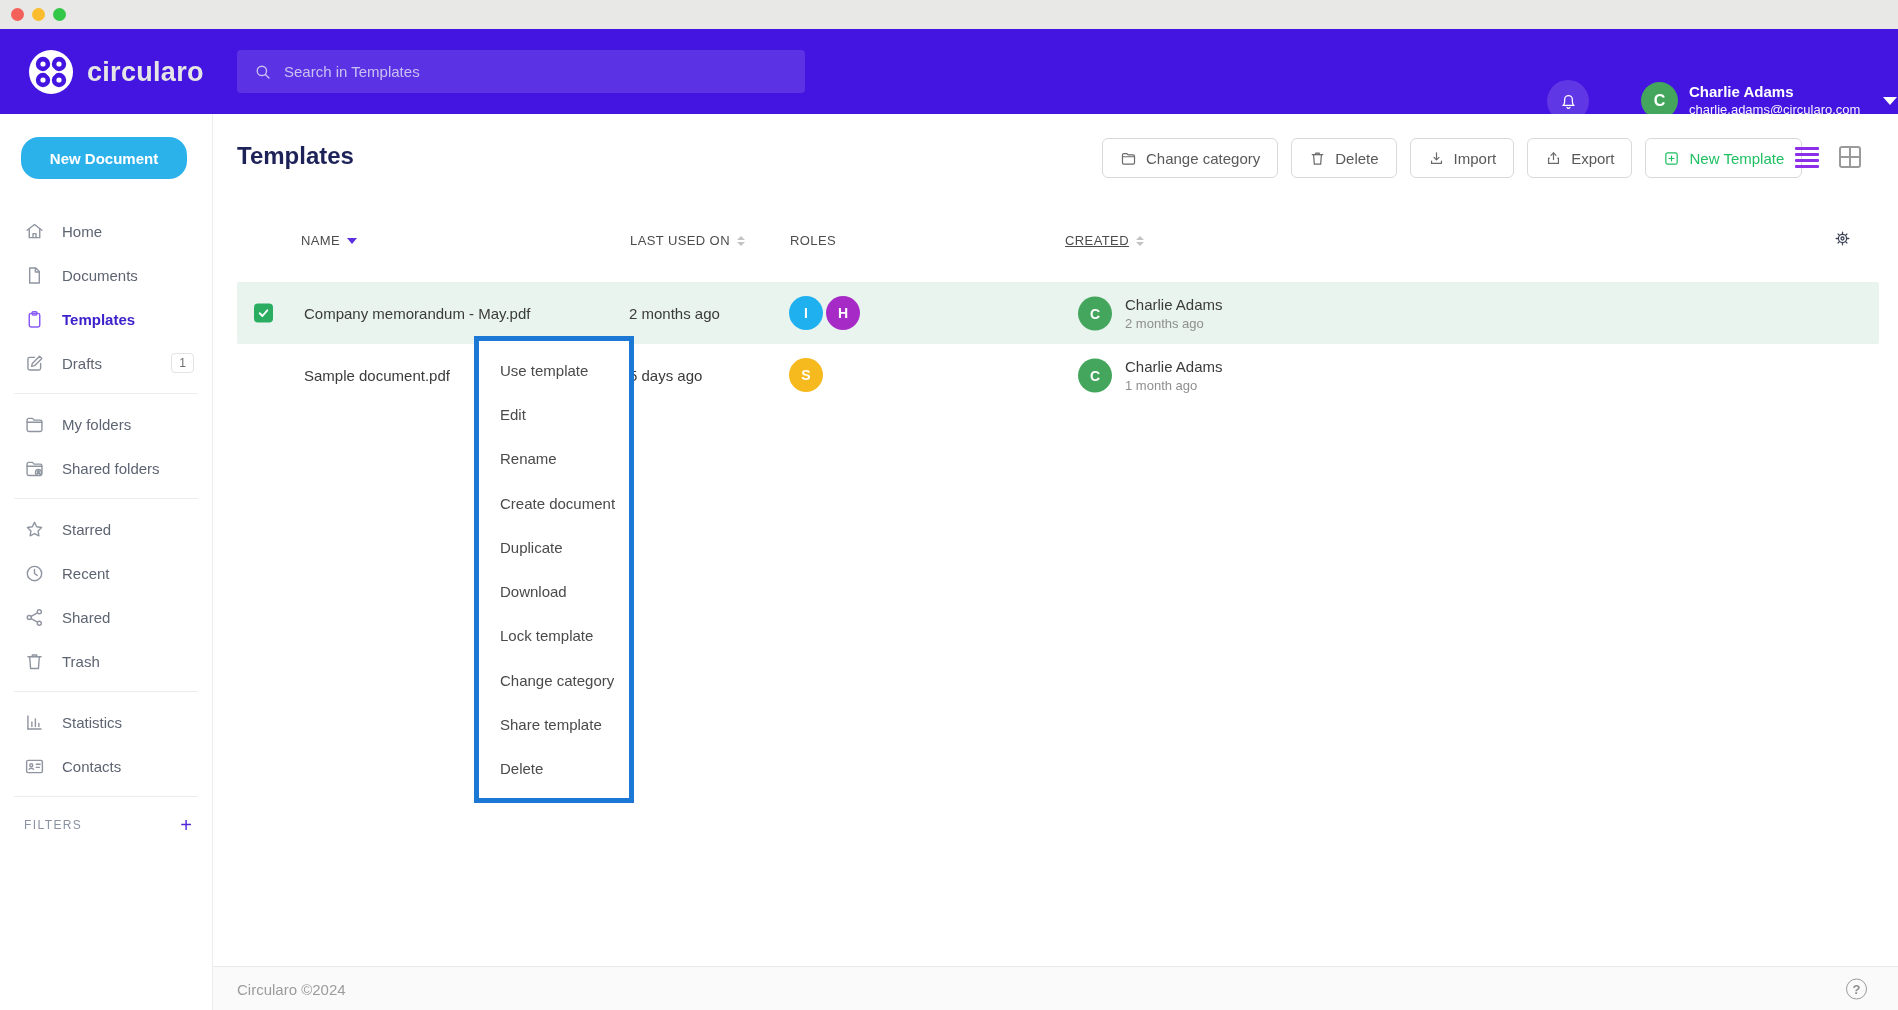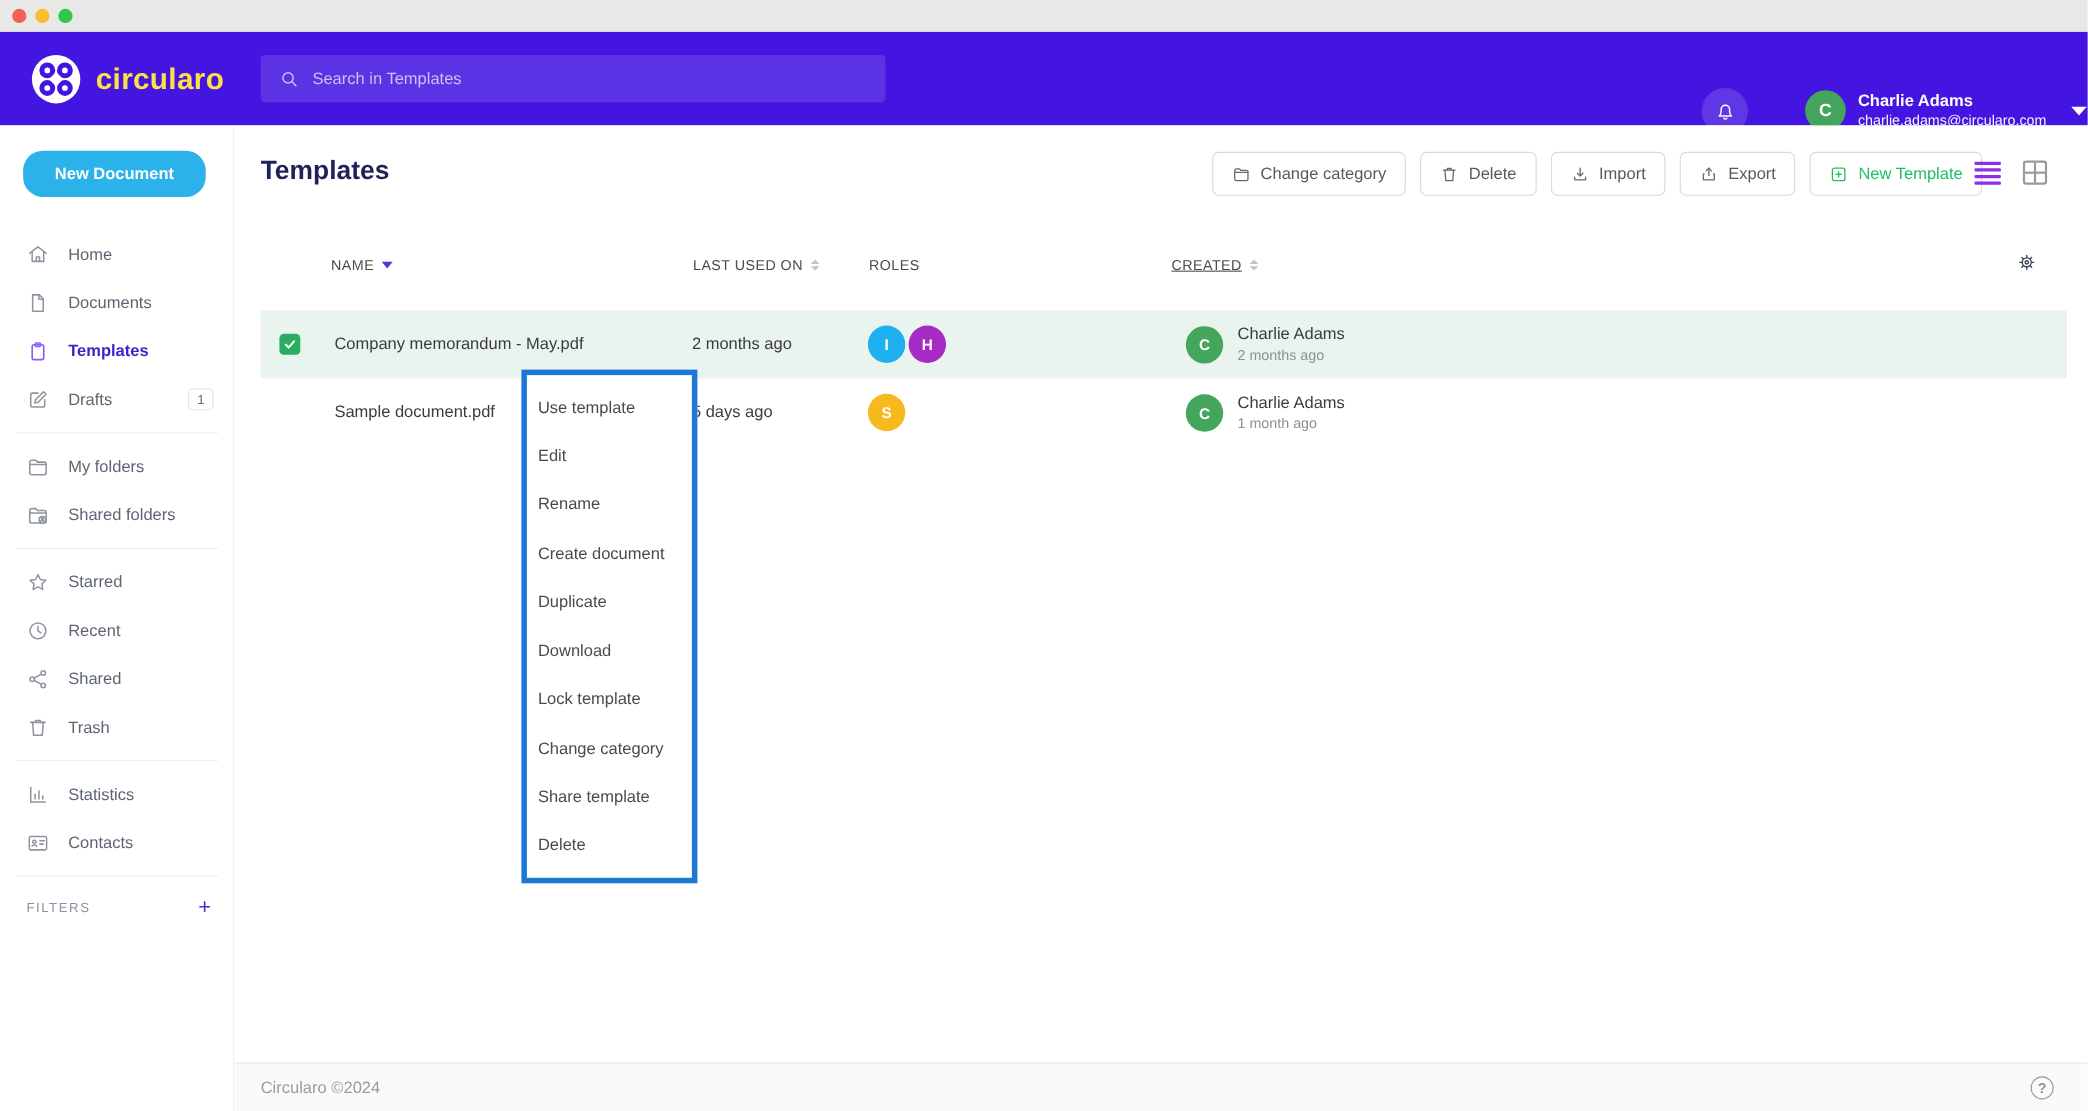--- a/index.html
+++ b/index.html
@@ -16,21 +16,21 @@
   
   .titlebar { position: absolute; left: 0; top: 0; width: 100%; height: 29px; background: #e8e8e7; }
   .dot { position: absolute; top: 8px; width: 13px; height: 13px; border-radius: 50%; }
   .dot.red { left: 11px; background: #f4615b; }
   .dot.yellow { left: 32px; background: #fbbd2d; }
   .dot.green { left: 53px; background: #33c748; }
 
   
   .app-header { position: absolute; left: 0; top: 29px; width: 100%; height: 85px; background: #4415e0; }
   .logo { position: absolute; left: 28px; top: 20px; display: flex; align-items: center; gap: 13px; }
-  .logo-text { color: #fde047; font-size: 27px; font-weight: 700; letter-spacing: .3px; text-align: right; }
+  .logo-text { color: #e5e5e5; font-size: 27px; font-weight: 700; letter-spacing: .3px; text-align: right; }
   .search-box { position: absolute; left: 237px; top: 21px; width: 568px; height: 43px;
     background: rgba(255,255,255,.13); border-radius: 4px; display: flex; align-items: center;
     padding: 0 14px 0 17px; gap: 12px; }
   .search-box input { flex: 1; background: transparent; border: none; outline: none;
     color: #86efac; font-size: 15px; font-family: inherit; }
   .search-box input::placeholder { color: #c9c1f2; }
   .bell-btn { position: absolute; left: 1547px; top: 51px; width: 42px; height: 42px; border-radius: 50%;
     background: rgba(255,255,255,.15); display: grid; place-items: center; }
   .user-chip { position: absolute; left: 1641px; top: 53px; display: flex; align-items: center; gap: 11px; }
   .user-avatar { width: 37px; height: 37px; border-radius: 50%; background: #43a65c; color: #fff;
@@ -106,21 +106,21 @@
   .av-purple { background: #a62bc6; }
   .av-amber { background: #f6ba1f; }
   .av-green { background: #43a65c; }
   .created-name { font-size: 15px; color: #3b3b3b; }
   .created-ago { font-size: 13px; color: #8f8f8f; margin-top: 3px; }
 
   
   .context-menu { position: absolute; left: 261px; top: 222px; width: 160px; height: 467px;
     background: #fff; border: 5px solid #1b78d4; display: flex; flex-direction: column;
     padding: 7px 0; z-index: 50; }
-  .menu-item { flex: 1; display: flex; align-items: center; padding-left: 10px;
+  .menu-item { flex: 1; display: flex; align-items: center; padding-left: 21px;
     font-size: 15px; color: #4a4a4a; cursor: pointer; white-space: nowrap; }
 
   
   .footer { position: absolute; left: 0; right: 0; bottom: 0; height: 44px; background: #fafafa;
     border-top: 1px solid #e9e9e9; }
   .footer-text { position: absolute; left: 24px; top: 50%; transform: translateY(-50%);
     font-size: 15px; color: #9c9c9c; }
   .help-btn { position: absolute; right: 31px; top: 50%; transform: translateY(-50%);
     width: 21px; height: 21px; border: 1.5px solid #9b9b9b; border-radius: 50%;
     color: #8f8f8f; font-size: 13px; font-weight: 700; display: grid; place-items: center; cursor: pointer; }

